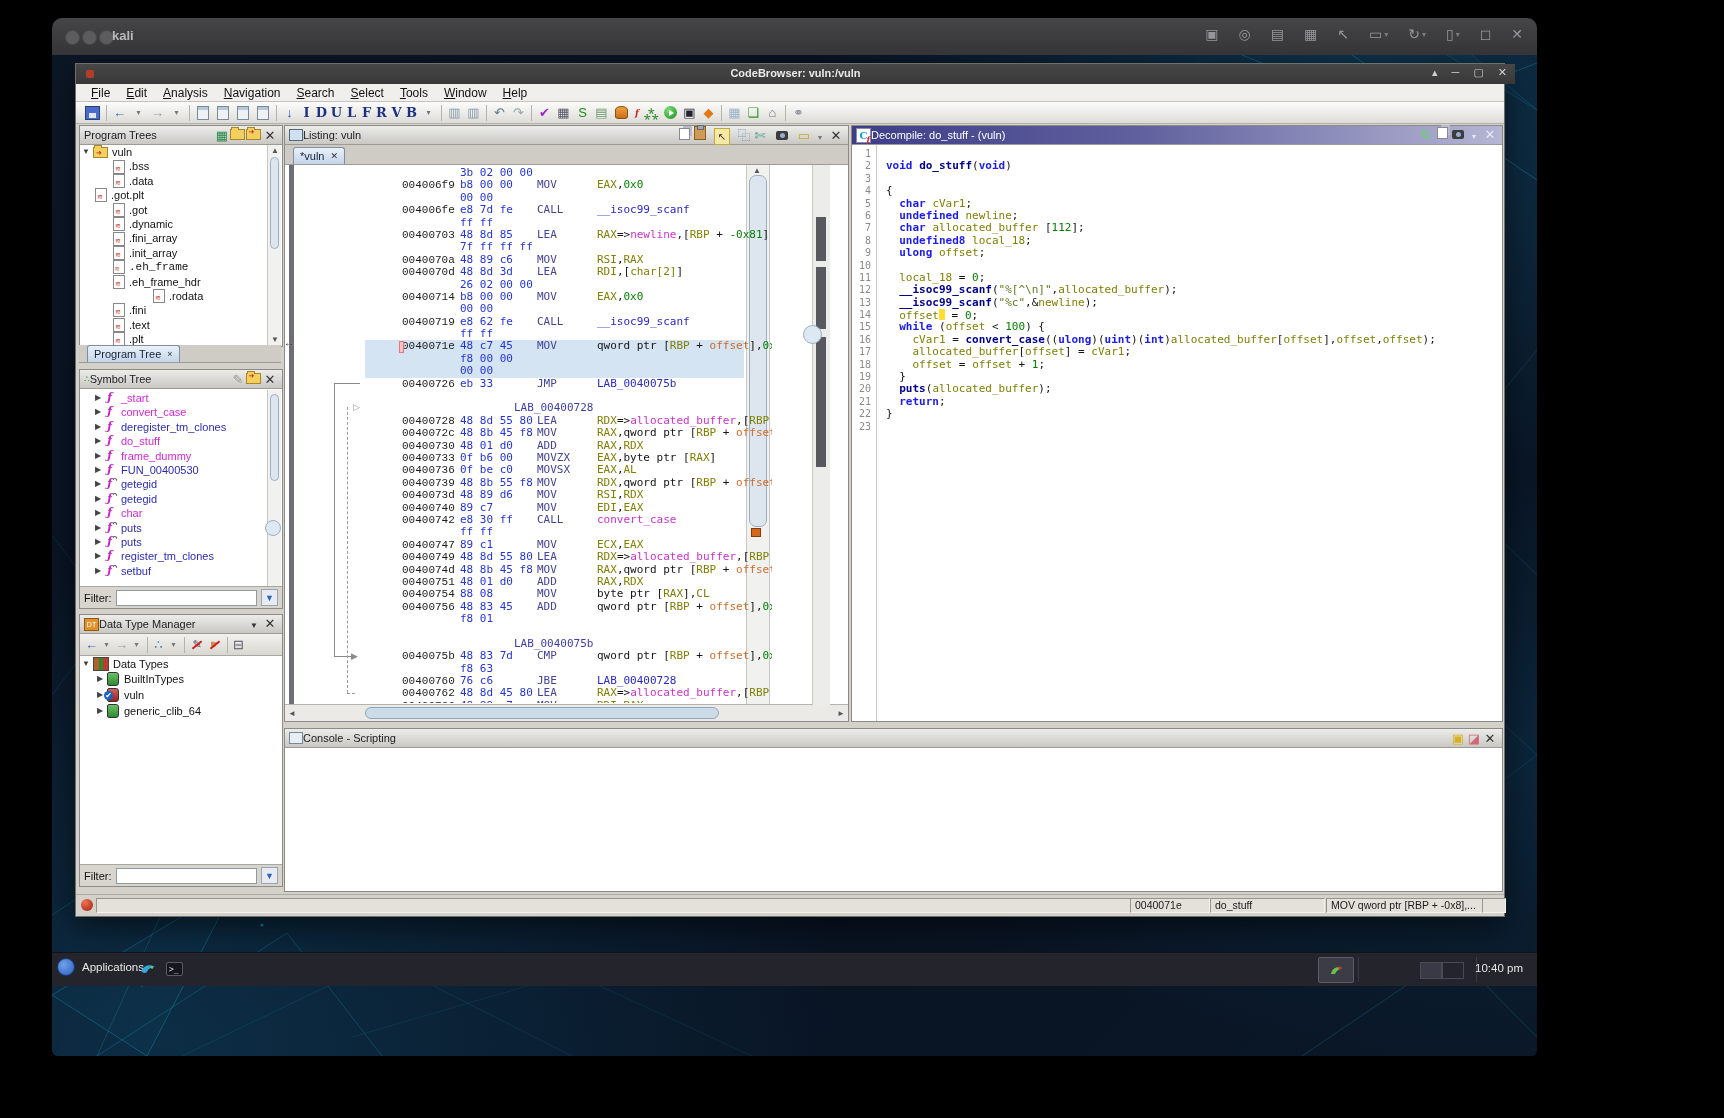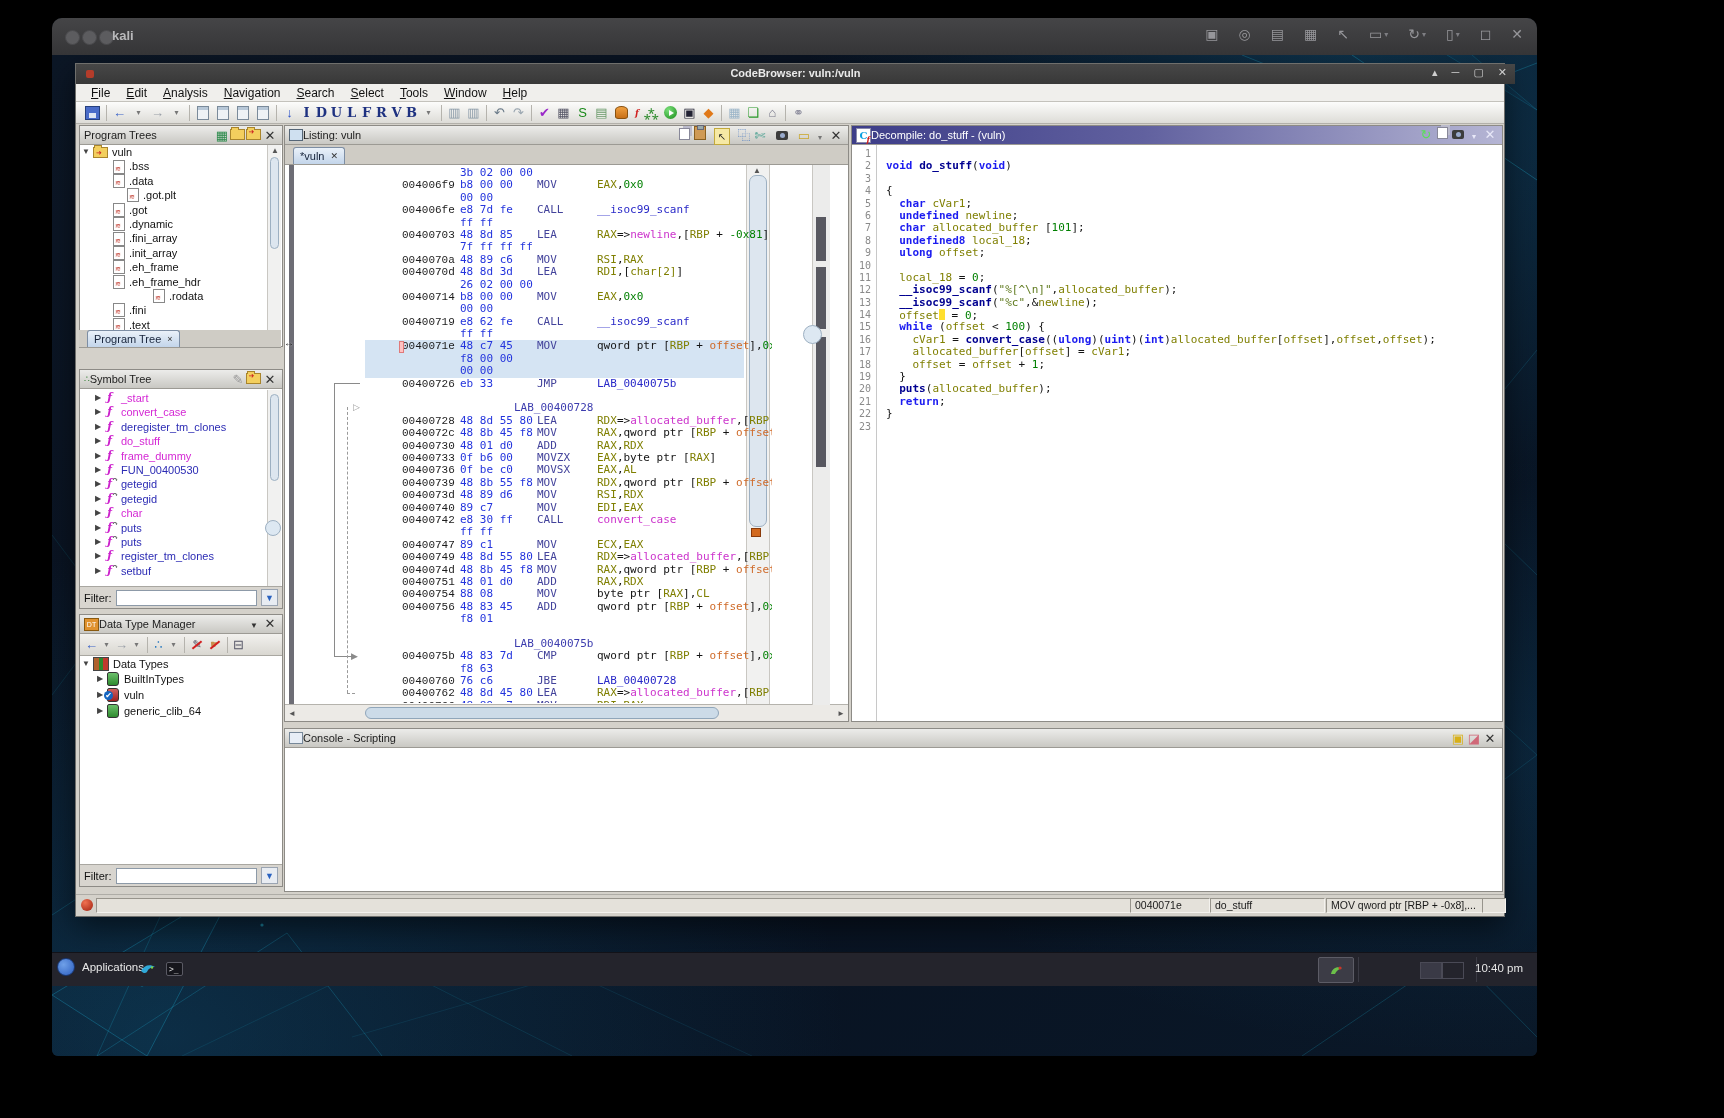--- a/index.html
+++ b/index.html
@@ -286,39 +286,39 @@
               </span><span class="hic">
                 <span class="i-folder red"></span>
               </span><span class="hic">
                 <span class="tb-i" style="color: rgb(51, 51, 51);">✕</span>
               </span></span>
         </div>
         <div class="tree" style="left:1px;top:19px;right:14px;bottom:1px;" id="pt-tree">
             <div class="trow"><span class="exp">▼</span><span class="i-folder red"></span><span>vuln</span></div>
             <div class="trow" style="padding-left: 30px;"><span class="i-page"></span><span>.bss</span></div>
             <div class="trow" style="padding-left: 30px;"><span class="i-page"></span><span>.data</span></div>
-            <div class="trow" style="padding-left: 44px;"><span class="i-page"></span><span>.got.plt</span></div>
+            <div class="trow" style="padding-left: 12px;"><span class="i-page"></span><span>.got.plt</span></div>
             <div class="trow" style="padding-left: 30px;"><span class="i-page"></span><span>.got</span></div>
             <div class="trow" style="padding-left: 30px; align-items: center;"><span class="i-page"></span><span>.dynamic</span></div>
             <div class="trow" style="padding-left: 30px;"><span class="i-page"></span><span>.fini_array</span></div>
             <div class="trow" style="padding-left: 30px;"><span class="i-page"></span><span>.init_array</span></div>
-            <div class="trow" style="padding-left: 30px;"><span class="i-page"></span><span>.eh_frame</span></div>
+            <div class="trow" style="padding-left: 30px; font-family: Liberation Mono, monospace;"><span class="i-page"></span><span>.eh_frame</span></div>
             <div class="trow" style="padding-left: 30px;"><span class="i-page"></span><span>.eh_frame_hdr</span></div>
             <div class="trow" style="padding-left: 30px; margin-left: 40px;"><span class="i-page"></span><span>.rodata</span></div>
             <div class="trow" style="padding-left: 30px;"><span class="i-page"></span><span>.fini</span></div>
             <div class="trow" style="padding-left: 30px;"><span class="i-page"></span><span>.text</span></div>
             <div class="trow" style="padding-left: 30px;"><span class="i-page"></span><span>.plt</span></div>
           </div>
         <div class="vscroll" style="right:1px;top:19px;width:13px;bottom:1px;">
           <span class="sarrow" style="top:1px;left:3px;">▲</span>
           <div class="vthumb" style="top:12px;height:90px;"></div>
           <span class="sarrow" style="bottom:1px;left:3px;">▼</span>
         </div>
       </div>
-      <div class="tabrow" style="left:3px;top:266px;width:202px;height:18px;">
+      <div class="tabrow" style="left:3px;top:281px;width:202px;height:18px;">
         <div class="tab">
           <span>Program Tree</span>
           <span class="x">×</span>
         </div>
       </div>
 
       <div class="panel" style="left:3px;top:305px;width:202px;height:238px;">
         <div class="phead">
           <span style="color:#2a7a2a;font-size:9px;">∴</span>
           <span class="ptitle">Symbol Tree</span>
@@ -523,21 +523,21 @@
         </div>
         <div style="position:absolute;left:0;top:19px;right:0;bottom:0;background:#fff;overflow:hidden;">
           <div style="position:absolute;left:24px;top:0;bottom:0;width:1px;background:#c8c8c8;"></div>
           <div id="decomp-lines" style="position:absolute;left:2px;top:3px;right:2px;">
               <div class="dline"><span class="dnum">1</span></div>
               <div class="dline"><span class="dnum">2</span><span class="tk-kw">void </span><span class="tk-fn">do_stuff</span><span class="tk-pl">(</span><span class="tk-kw">void</span><span class="tk-pl">)</span></div>
               <div class="dline"><span class="dnum">3</span></div>
               <div class="dline"><span class="dnum">4</span><span class="tk-pl">{</span></div>
               <div class="dline"><span class="dnum">5</span><span class="tk-pl">  </span><span class="tk-kw">char</span><span class="tk-pl"> </span><span class="tk-var">cVar1</span><span class="tk-pl">;</span></div>
               <div class="dline"><span class="dnum">6</span><span class="tk-pl">  </span><span class="tk-kw">undefined</span><span class="tk-pl"> </span><span class="tk-var">newline</span><span class="tk-pl">;</span></div>
-              <div class="dline"><span class="dnum">7</span><span class="tk-pl">  </span><span class="tk-kw">char</span><span class="tk-pl"> </span><span class="tk-var">allocated_buffer</span><span class="tk-pl"> [</span><span class="tk-num">101</span><span class="tk-pl">];</span></div>
+              <div class="dline"><span class="dnum">7</span><span class="tk-pl">  </span><span class="tk-kw">char</span><span class="tk-pl"> </span><span class="tk-var">allocated_buffer</span><span class="tk-pl"> [</span><span class="tk-num">112</span><span class="tk-pl">];</span></div>
               <div class="dline"><span class="dnum">8</span><span class="tk-pl">  </span><span class="tk-kw">undefined8</span><span class="tk-pl"> </span><span class="tk-var">local_18</span><span class="tk-pl">;</span></div>
               <div class="dline"><span class="dnum">9</span><span class="tk-pl">  </span><span class="tk-kw">ulong</span><span class="tk-pl"> </span><span class="tk-var">offset</span><span class="tk-pl">;</span></div>
               <div class="dline"><span class="dnum">10</span></div>
               <div class="dline"><span class="dnum">11</span><span class="tk-pl">  </span><span class="tk-var">local_18</span><span class="tk-pl"> = </span><span class="tk-num">0</span><span class="tk-pl">;</span></div>
               <div class="dline"><span class="dnum">12</span><span class="tk-pl">  </span><span class="tk-fn">__isoc99_scanf</span><span class="tk-pl">(</span><span class="tk-str">"%[^\n]"</span><span class="tk-pl">,</span><span class="tk-var">allocated_buffer</span><span class="tk-pl">);</span></div>
               <div class="dline"><span class="dnum">13</span><span class="tk-pl">  </span><span class="tk-fn">__isoc99_scanf</span><span class="tk-pl">(</span><span class="tk-str">"%c"</span><span class="tk-pl">,&amp;</span><span class="tk-var">newline</span><span class="tk-pl">);</span></div>
               <div class="dline"><span class="dnum">14</span><span class="tk-pl">  </span><span class="tk-var">offset</span><span class="tk-cur"></span><span class="tk-pl"> = </span><span class="tk-num">0</span><span class="tk-pl">;</span></div>
               <div class="dline"><span class="dnum">15</span><span class="tk-pl">  </span><span class="tk-kw">while</span><span class="tk-pl"> (</span><span class="tk-var">offset</span><span class="tk-pl"> &lt; </span><span class="tk-num">100</span><span class="tk-pl">) {</span></div>
               <div class="dline"><span class="dnum">16</span><span class="tk-pl">    </span><span class="tk-var">cVar1</span><span class="tk-pl"> = </span><span class="tk-fn">convert_case</span><span class="tk-pl">((</span><span class="tk-kw">ulong</span><span class="tk-pl">)(</span><span class="tk-kw">uint</span><span class="tk-pl">)(</span><span class="tk-kw">int</span><span class="tk-pl">)</span><span class="tk-var">allocated_buffer</span><span class="tk-pl">[</span><span class="tk-var">offset</span><span class="tk-pl">],</span><span class="tk-var">offset</span><span class="tk-pl">,</span><span class="tk-var">offset</span><span class="tk-pl">);</span></div>
               <div class="dline"><span class="dnum">17</span><span class="tk-pl">    </span><span class="tk-var">allocated_buffer</span><span class="tk-pl">[</span><span class="tk-var">offset</span><span class="tk-pl">] = </span><span class="tk-var">cVar1</span><span class="tk-pl">;</span></div>

